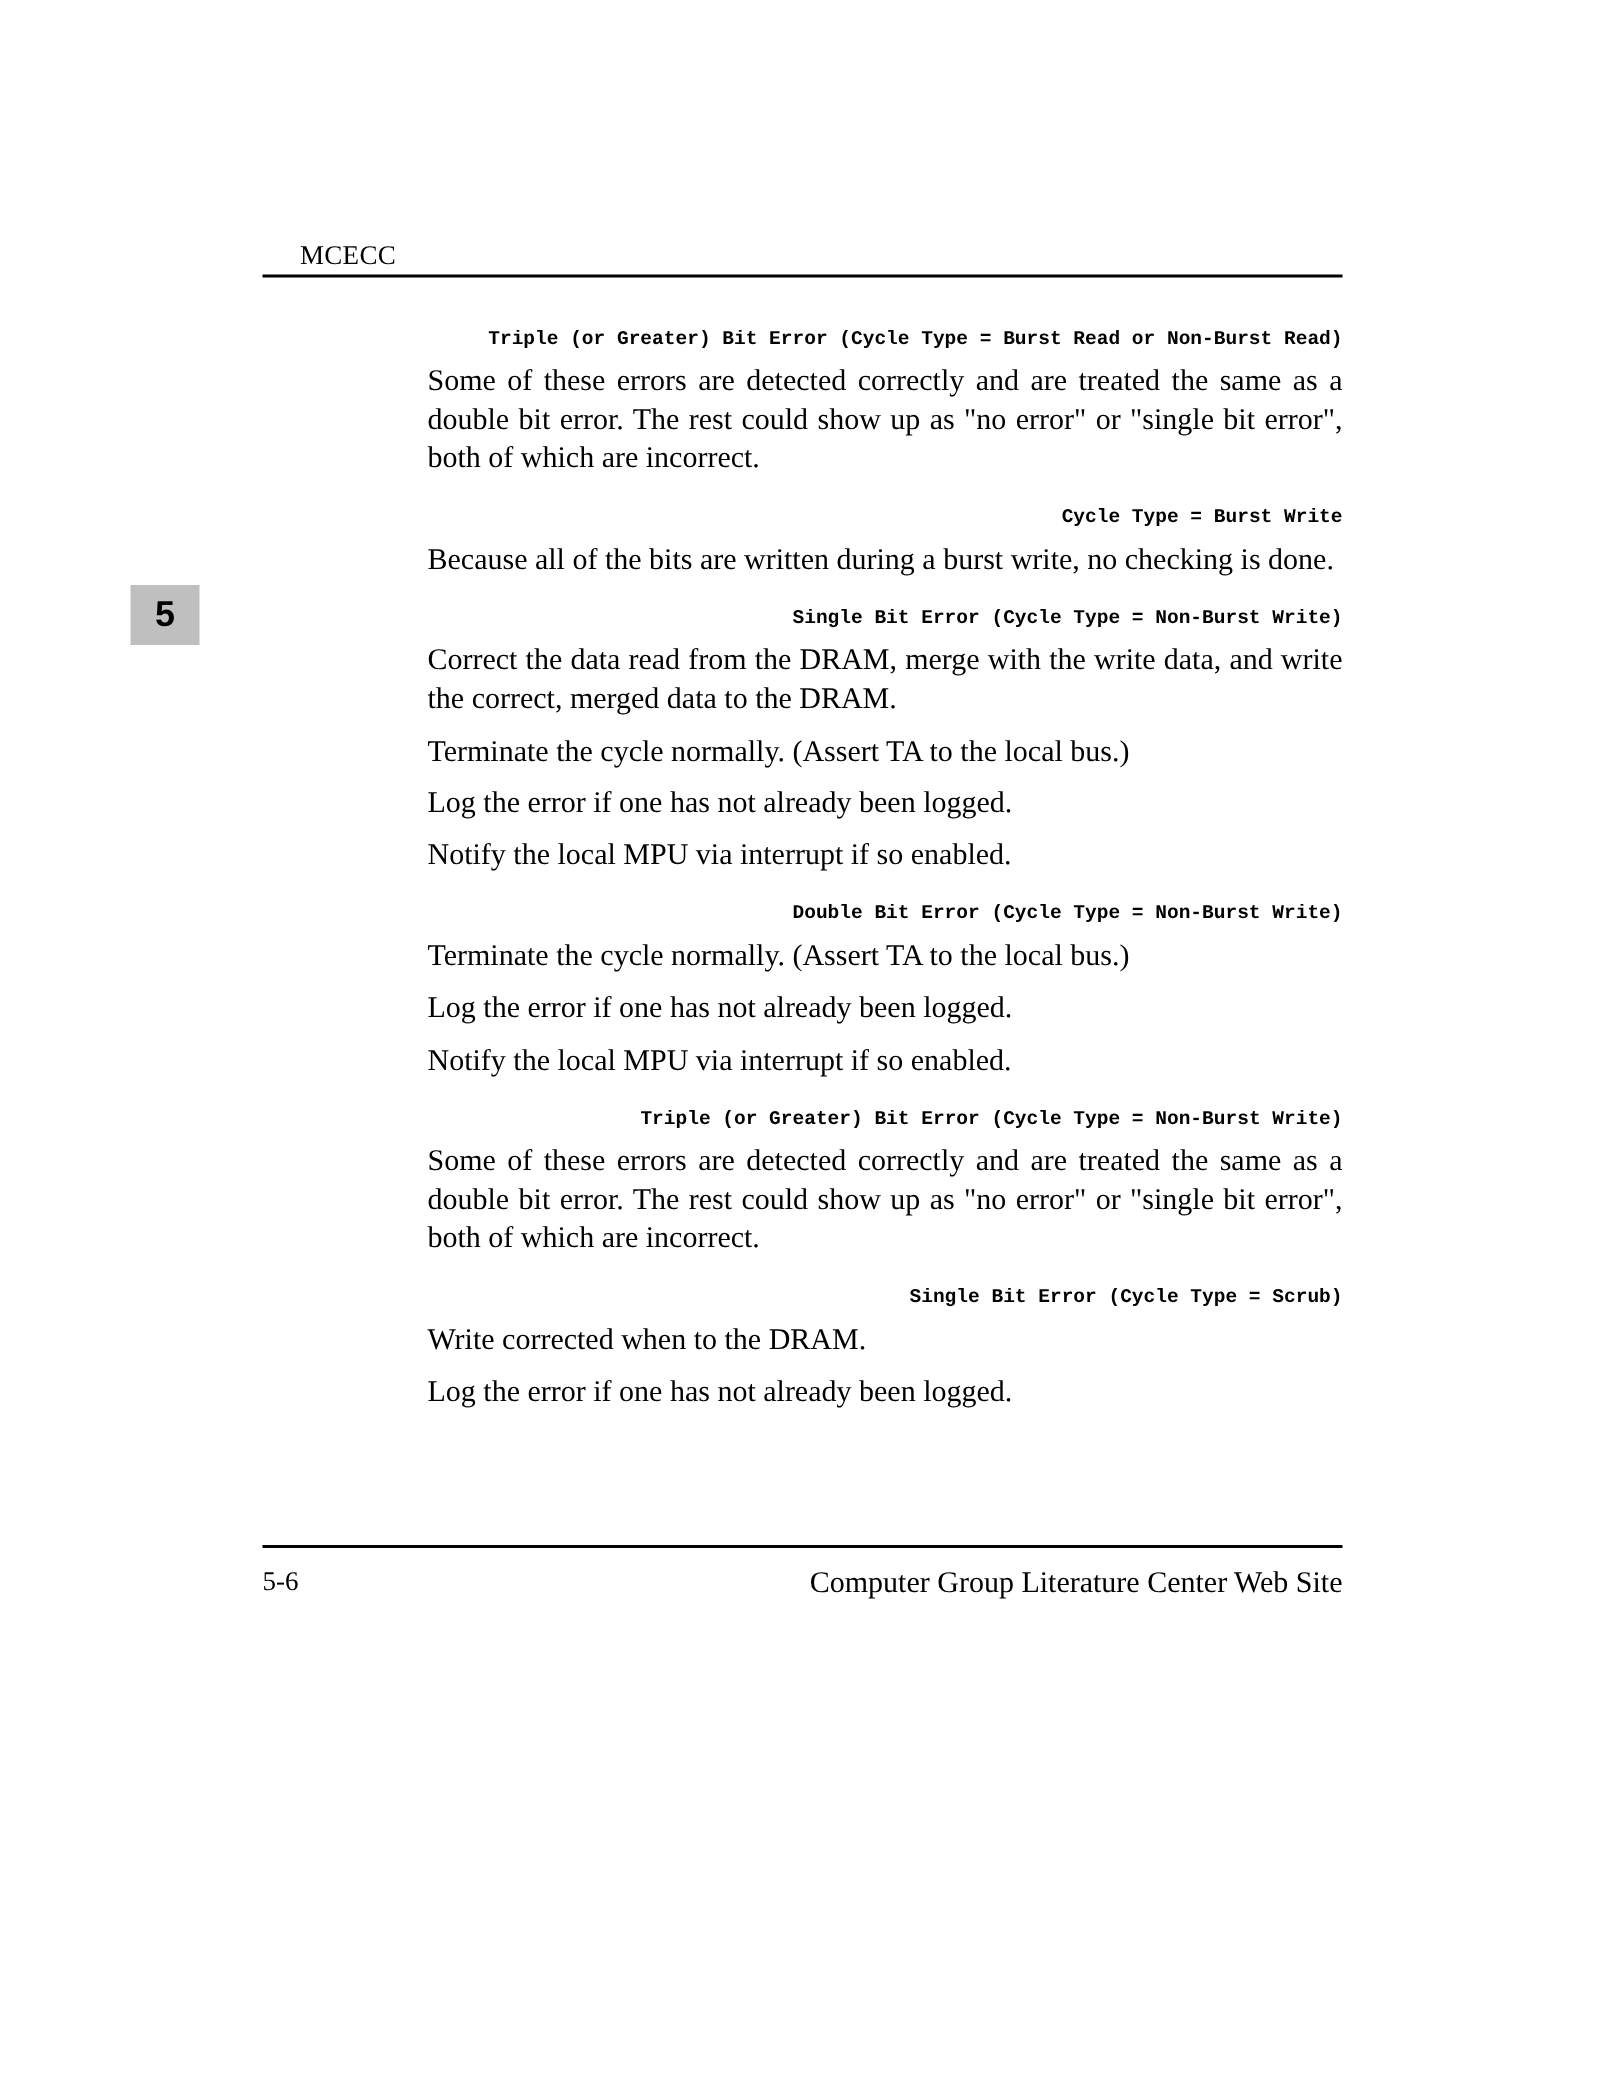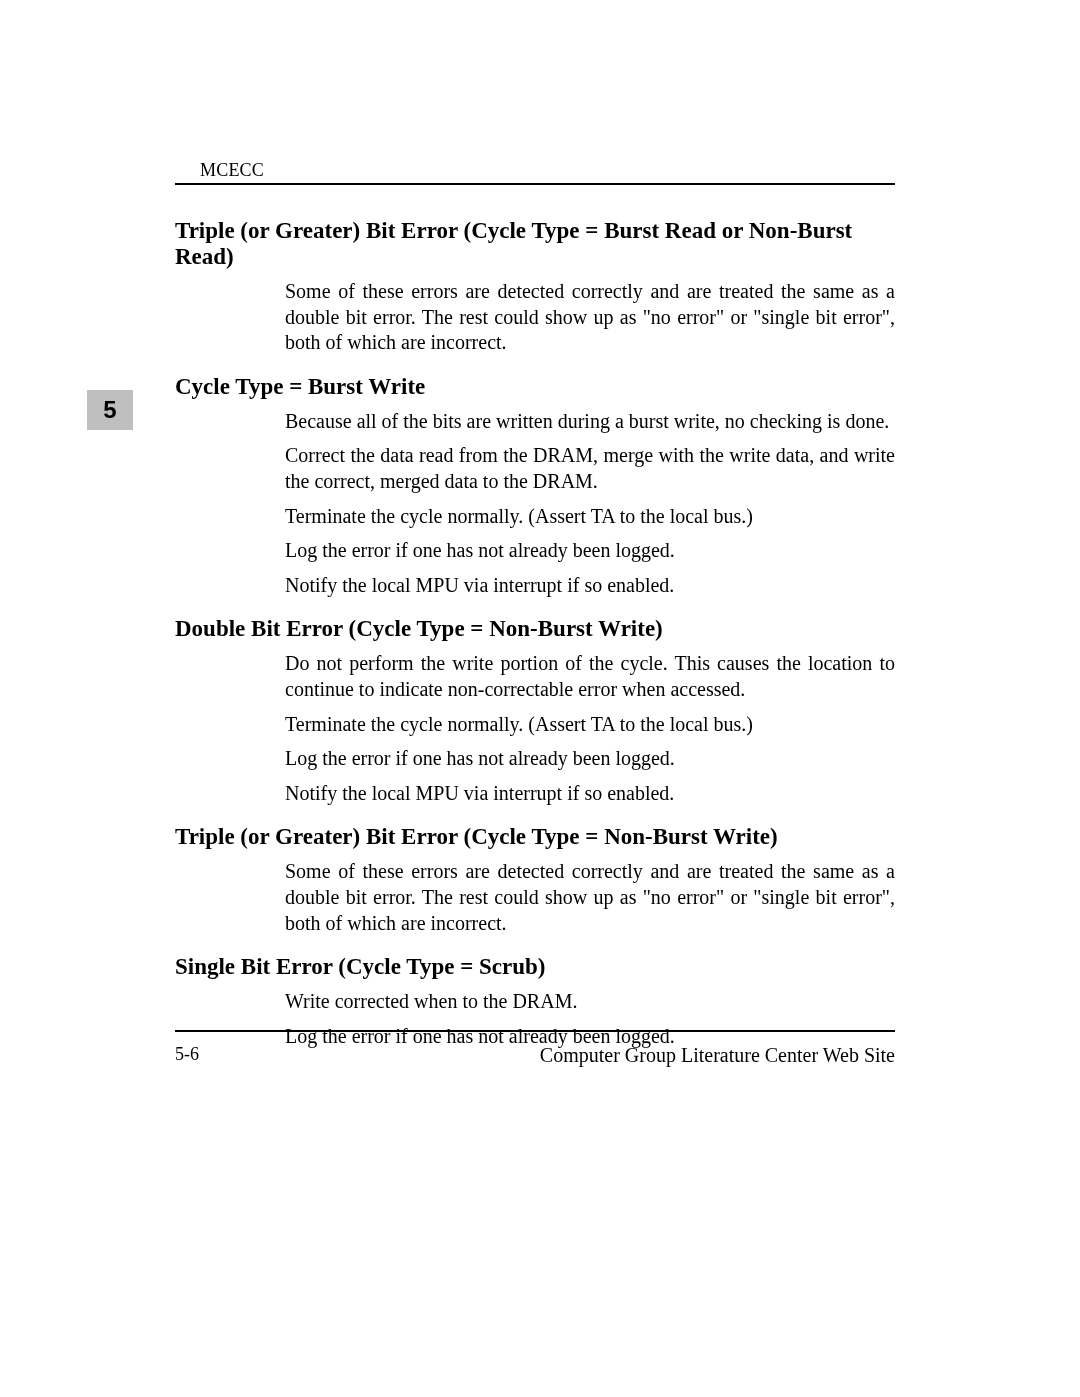--- a/index.html
+++ b/index.html
@@ -47,24 +47,25 @@
     width: 720px;
     border-top: 2px solid #000;
   }
   .content {
     position: absolute;
     left: 175px;
     top: 218px;
     width: 720px;
   }
   .heading {
-    font-family: Liberation Serif, serif;
+    font-family: Liberation Mono, monospace;
     font-weight: 700;
-    font-size: 23px;
+    font-size: 13px;
     margin: 18px 0 8px 0;
+    text-align: right;
   }
   .first-heading {
     margin-top: 0;
   }
   .para {
     font-size: 20px;
     line-height: 1.28;
     margin: 9px 0 8px 0;
     text-align: justify;
     padding-left: 110px;
@@ -102,27 +103,27 @@
   <div class="rule-top"></div>
 
   <div class="content">
 
     <div class="heading first-heading">Triple (or Greater) Bit Error (Cycle Type = Burst Read or Non-Burst Read)</div>
     <div class="para">Some of these errors are detected correctly and are treated the same as a double bit error. The rest could show up as "no error" or "single bit error", both of which are incorrect.</div>
 
     <div class="heading">Cycle Type = Burst Write</div>
     <div class="para">Because all of the bits are written during a burst write, no checking is done.</div>
 
+    <div class="heading">Single Bit Error (Cycle Type = Non-Burst Write)</div>
     <div class="para">Correct the data read from the DRAM, merge with the write data, and write the correct, merged data to the DRAM.</div>
     <div class="para">Terminate the cycle normally. (Assert TA to the local bus.)</div>
     <div class="para">Log the error if one has not already been logged.</div>
     <div class="para">Notify the local MPU via interrupt if so enabled.</div>
 
     <div class="heading">Double Bit Error (Cycle Type = Non-Burst Write)</div>
-    <div class="para">Do not perform the write portion of the cycle. This causes the location to continue to indicate non-correctable error when accessed.</div>
     <div class="para">Terminate the cycle normally. (Assert TA to the local bus.)</div>
     <div class="para">Log the error if one has not already been logged.</div>
     <div class="para">Notify the local MPU via interrupt if so enabled.</div>
 
     <div class="heading">Triple (or Greater) Bit Error (Cycle Type = Non-Burst Write)</div>
     <div class="para">Some of these errors are detected correctly and are treated the same as a double bit error. The rest could show up as "no error" or "single bit error", both of which are incorrect.</div>
 
     <div class="heading">Single Bit Error (Cycle Type = Scrub)</div>
     <div class="para">Write corrected when to the DRAM.</div>
     <div class="para">Log the error if one has not already been logged.</div>

